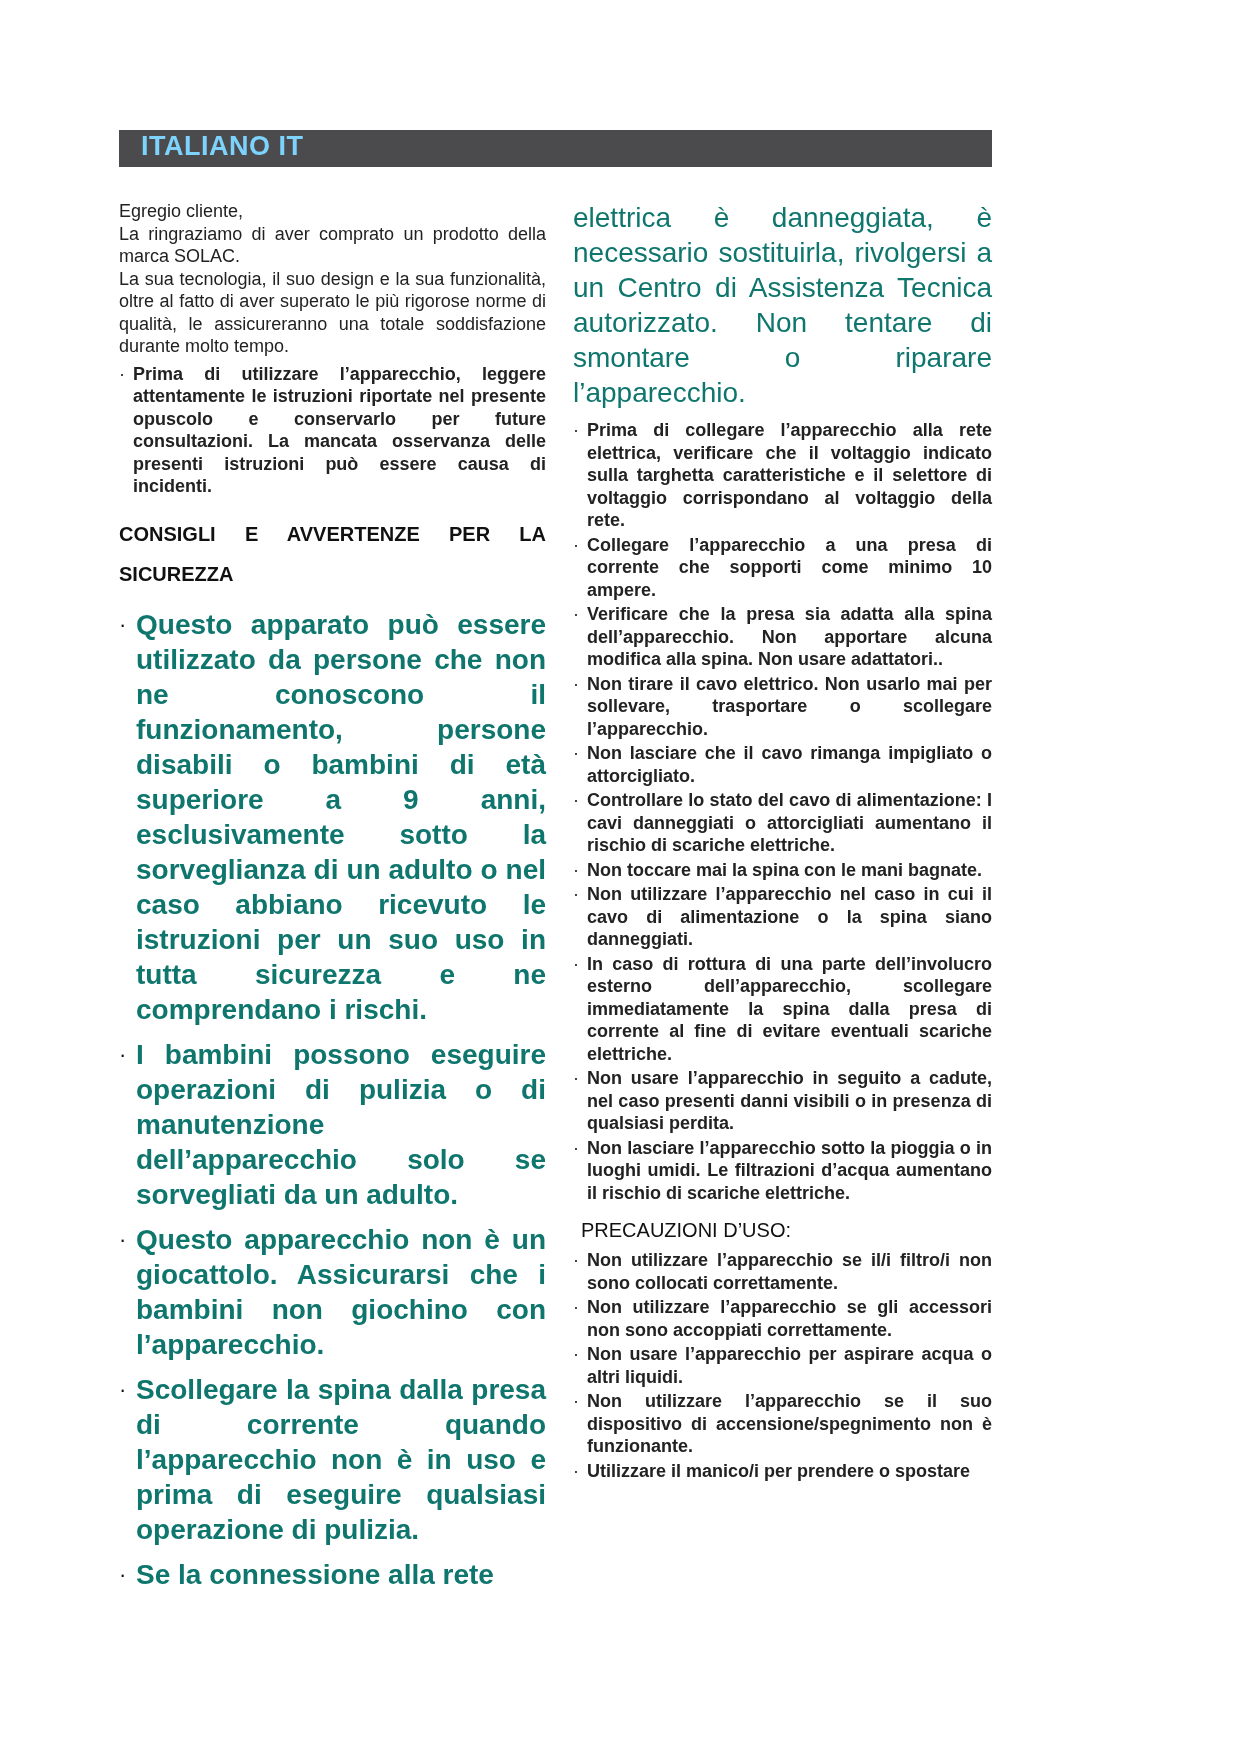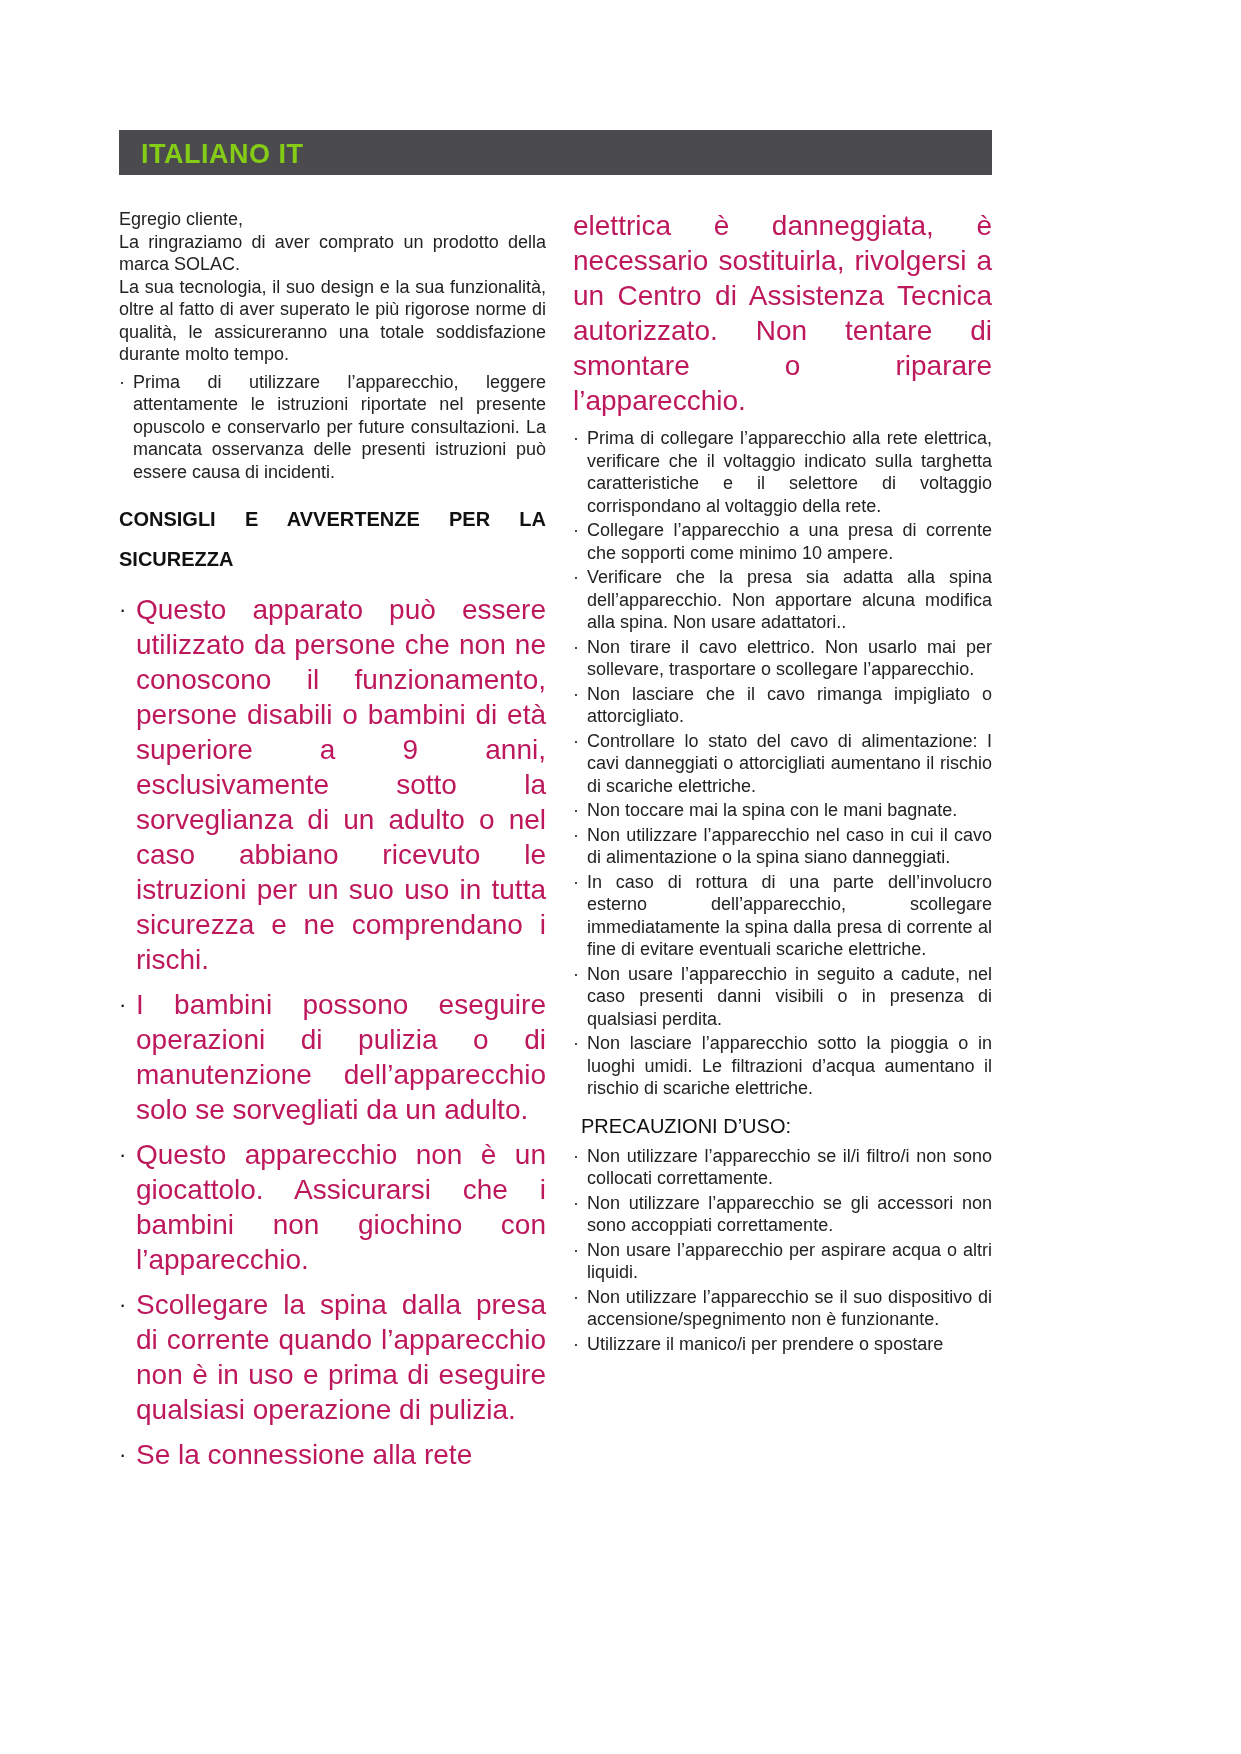--- a/index.html
+++ b/index.html
@@ -13,25 +13,25 @@
     overflow: hidden;
   }
   .page {
     position: absolute;
     top: 130px;
     left: 119px;
     width: 873px;
   }
   .lang-header {
     background: #4b4b4d;
-    color: #84cc16;
+    color: #7dd3fc;
     font-size: 27px;
     font-weight: bold;
     letter-spacing: 0.5px;
-    padding: 9px 0 6px 22px;
+    padding: 1px 0 6px 22px;
     line-height: 30px;
   }
   .columns {
     display: flex;
     gap: 27px;
     margin-top: 33px;
     justify-content: space-between;
   }
   .col-left  { width: 427px; }
   .col-right { width: 419px; }
@@ -51,20 +51,21 @@
   }
   .bullet .marker {
     flex: 0 0 14px;
     font-size: 18px;
     line-height: 22.5px;
     color: #222222;
   }
   .bullet .btext {
     flex: 1 1 auto;
     min-width: 0;
+    font-weight: bold;
   }
   .intro-bullet { margin-top: 5px; }
 
   .section-heading {
     font-size: 20px;
     font-weight: bold;
     line-height: 40px;
     color: #111111;
     text-align: justify;
     margin: 16px 0 13px 0;
@@ -75,21 +76,21 @@
     flex: 0 0 17px;
     font-size: 22px;
     line-height: 35px;
     color: #111111;
   }
   .large-text {
     font-size: 28px;
     line-height: 35px;
     text-align: justify;
     hyphens: auto;
-    color: #be185d;
+    color: #0f766e;
   }
   .large-continuation { margin-bottom: 9px; }
 
   .small-bullets .bullet { margin-bottom: 2px; }
 
   .usage-heading {
     font-size: 20px;
     font-weight: normal;
     color: #111111;
     margin: 15px 0 7px 8px;

